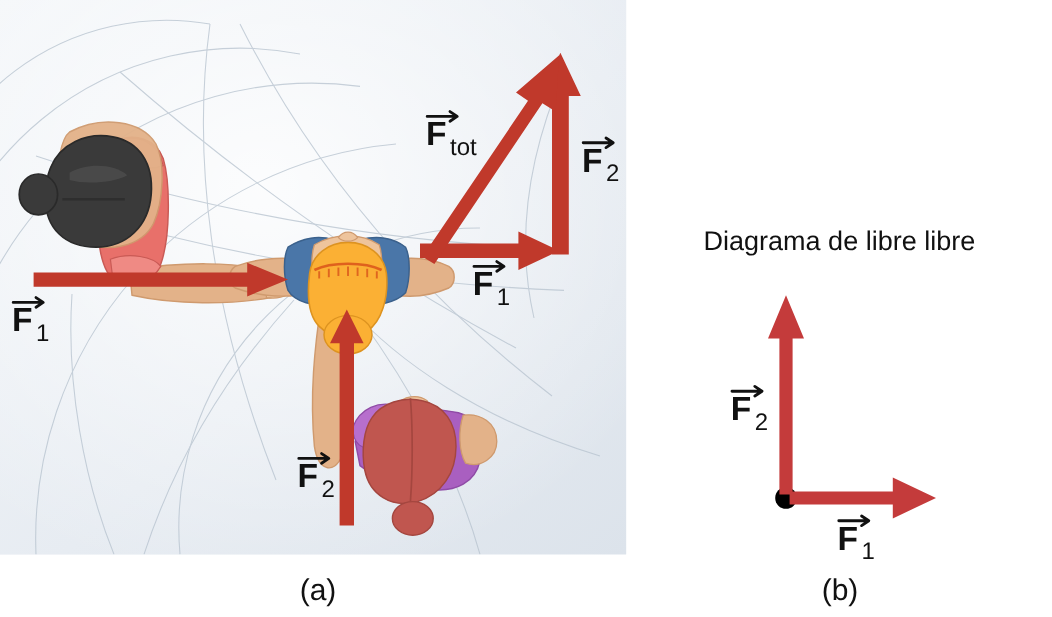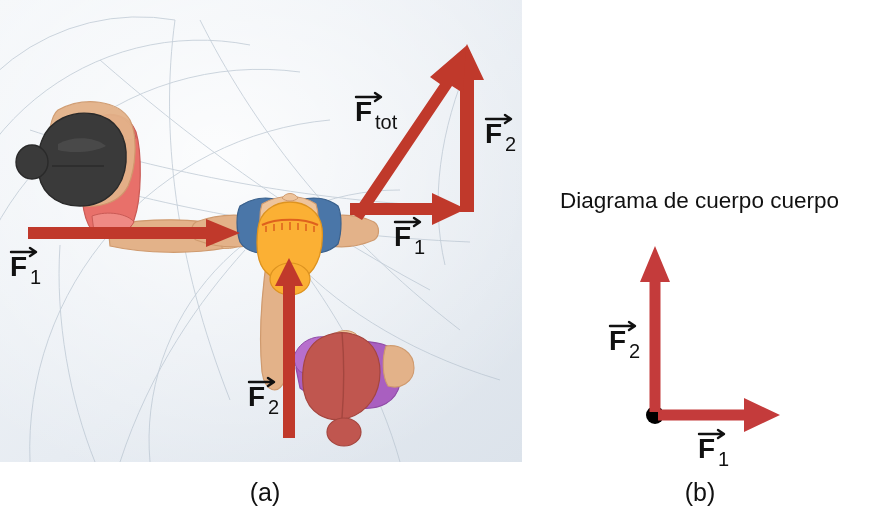--- a/index.html
+++ b/index.html
@@ -216,21 +216,21 @@
         <path d="M 486 119 L 510 119 M 505 115 L 511 119 L 505 123" stroke="#111111" stroke-width="2.4" fill="none" stroke-linecap="round" stroke-linejoin="round"></path>
         <text class="vec-label" x="485" y="143" font-size="28" font-weight="bold">F</text>
         <text class="vec-label" x="505" y="151" font-size="20">2</text>
       </g>
     </svg>
   </div>
 
   <div class="panel-caption" id="caption-a">(a)</div>
 
   <div id="panel-b-diagram">
-    <div id="fbd-title">Diagrama de cuerpo cuerpo</div>
+    <div id="fbd-title">Diagrama de libre libre</div>
     <svg width="355" height="470" viewBox="0 0 355 470" xmlns="http://www.w3.org/2000/svg">
 
       <circle cx="133" cy="415" r="9" fill="#000000"></circle>
 
       <g>
         <path d="M 127.5 412 L 127.5 282 L 118 282 L 133 246 L 148 282 L 138.5 282 L 138.5 412 Z" fill="#c43b3b"></path>
       </g>
 
       <g>
         <path d="M 136 409.5 L 222 409.5 L 222 398 L 258 415 L 222 432 L 222 420.5 L 136 420.5 Z" fill="#c43b3b"></path>

